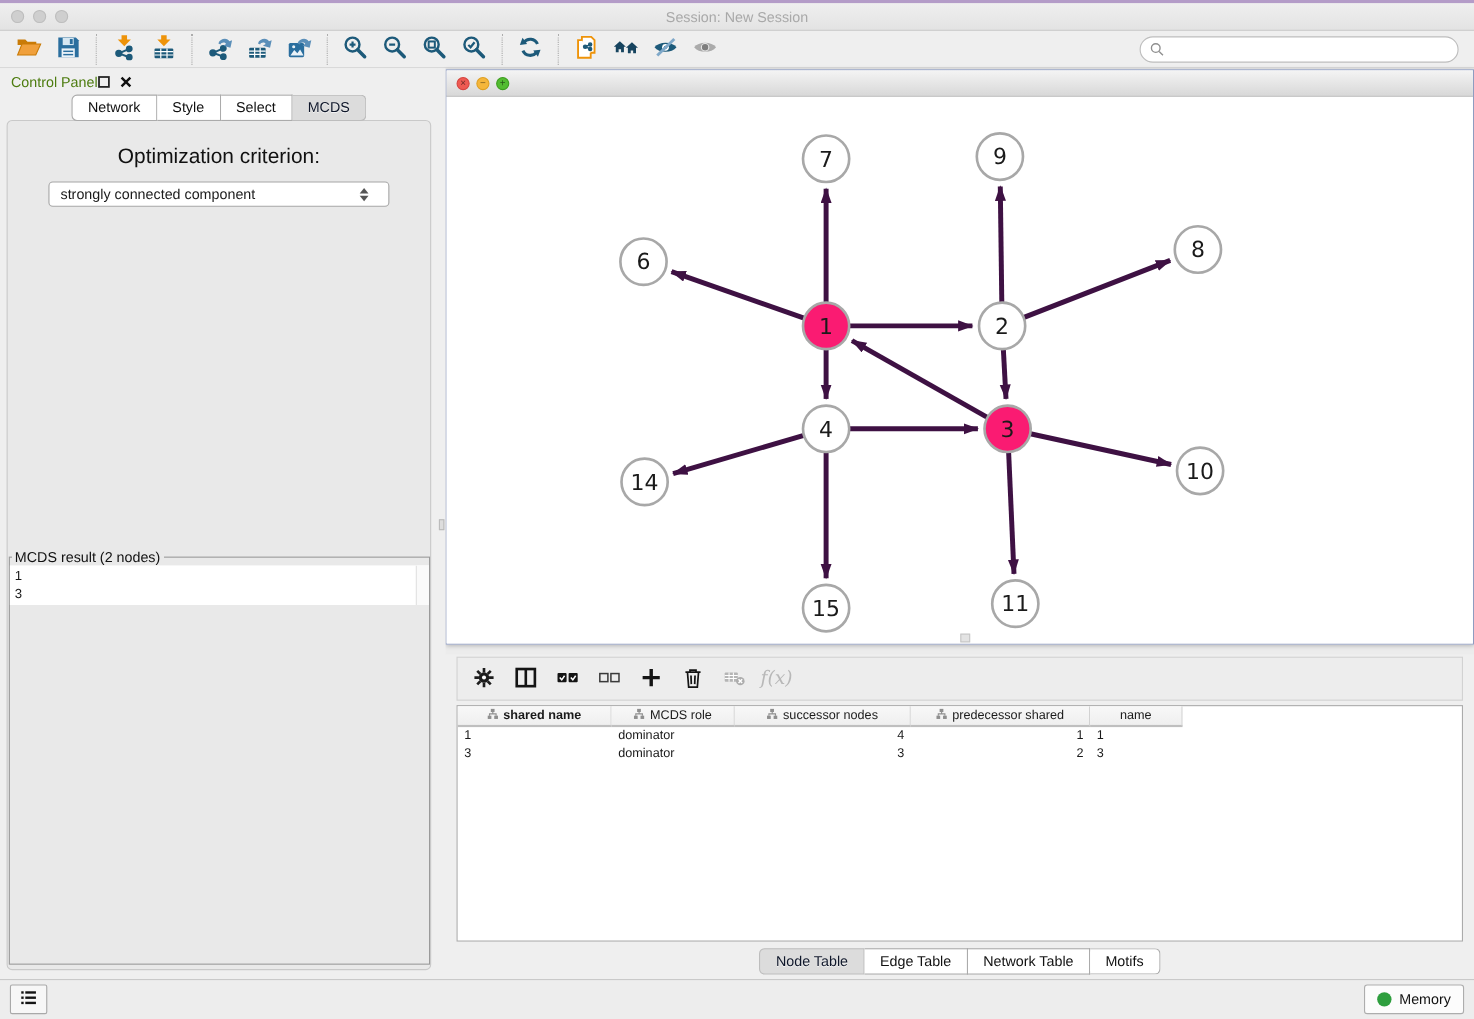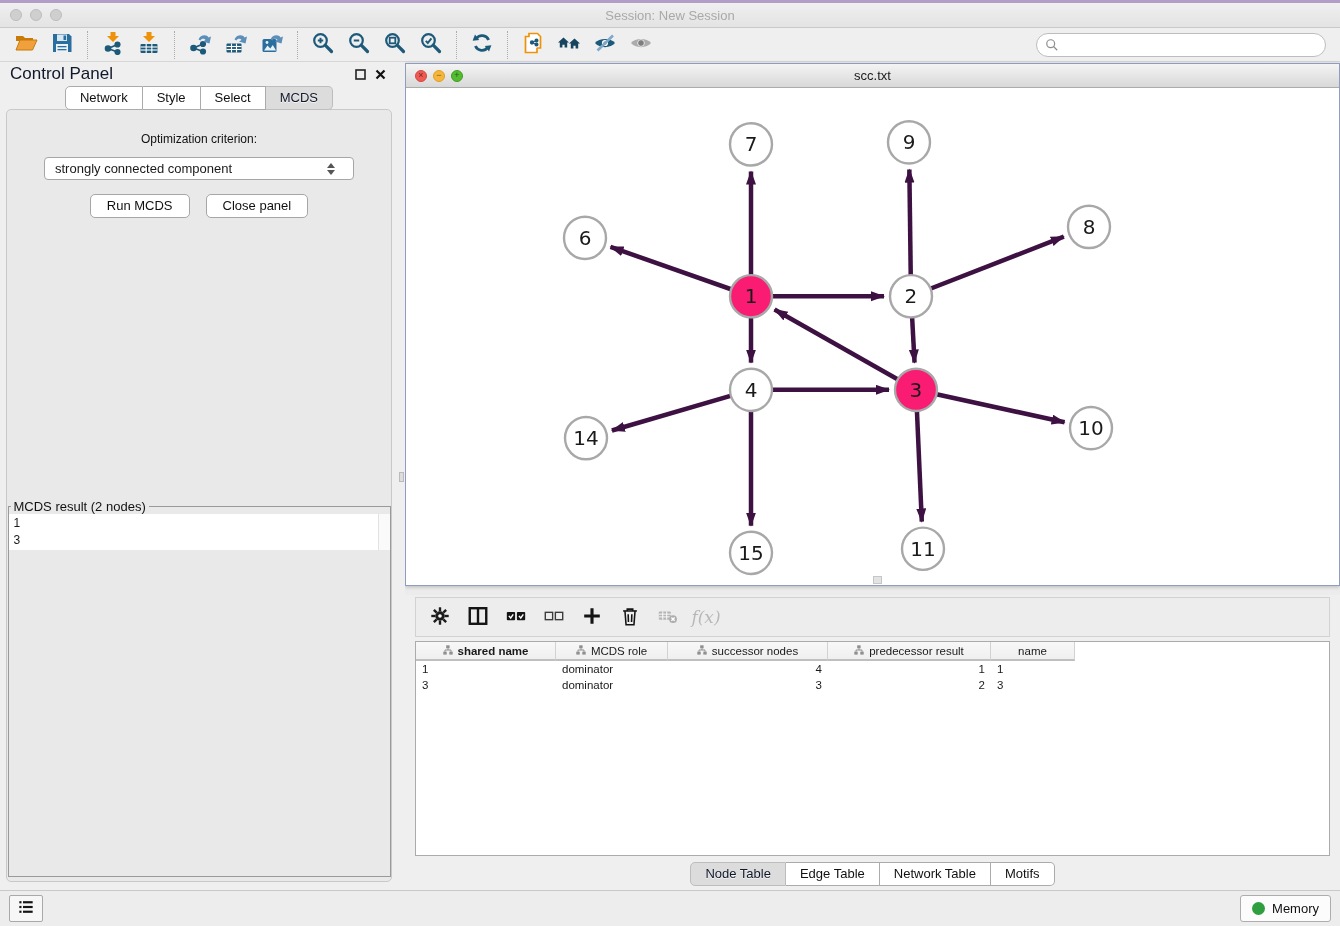--- a/index.html
+++ b/index.html
@@ -26,30 +26,30 @@
   .tsep { border-left:1px dotted #ACACAC; height:28px; margin:0 7px; }
   .search-wrap { margin-left:auto; margin-right:6px; position:relative; }
   .search-wrap .sicon { position:absolute; left:9px; top:5px; }
   .search-input { width:290px; height:24px; border:1px solid #BDBDBD; border-radius:12px; background:#fff; padding:0 10px 0 28px; font-size:12px; outline:none; font-family:inherit; }
 
   
   .main { flex:1; display:flex; min-height:0; }
 
   
   .control-panel { width:398px; background:#EFEFEF; display:flex; flex-direction:column; }
-  .panel-header { height:24px; display:flex; align-items:center; justify-content:space-between; padding:0 12px 0 10px; font-size:17px; color:#0f172a; }
+  .panel-header { height:24px; display:flex; align-items:center; justify-content:flex-start; padding:0 12px 0 10px; font-size:13px; color:#4d7c0f; }
   .ph-icons { display:flex; gap:9px; align-items:center; }
   .ph-icons span { cursor:pointer; display:inline-flex; }
   .tabrow { display:flex; justify-content:center; position:relative; z-index:2; }
   .tab { background:#fff; border:1px solid #ABABAB; border-left:none; padding:3px 14px 4px; font-size:13px; color:#111; cursor:pointer; }
   .tab:first-child { border-left:1px solid #ABABAB; border-radius:5px 0 0 5px; }
   .tab:last-child { border-radius:0 5px 5px 0; }
   .tab.active { background:#DCDCDC; color:#0f172a; border-color:#BDBDBD; text-shadow:0 1px 0 #f4f4f4; }
   .cp-body { flex:1; margin:-1px 6px 8px 6px; border:1px solid #C9C9C9; border-radius:5px; background:#E9E9E9; display:flex; flex-direction:column; align-items:center; padding-top:22px; min-height:0; }
-  .opt-label { font-size:12px; color:#111; }
+  .opt-label { font-size:19px; color:#111; }
   .dropdown { width:310px; height:23px; background:#fff; border:1px solid #A6A6A6; border-radius:4px; margin-top:11px; display:flex; align-items:center; justify-content:space-between; padding:0 18px 0 10px; font-size:13px; cursor:pointer; }
   .stepper { display:flex; flex-direction:column; gap:2px; }
   .stepper i { display:block; width:0; height:0; border-left:4px solid transparent; border-right:4px solid transparent; }
   .stepper i.up { border-bottom:5px solid #555; }
   .stepper i.dn { border-top:5px solid #555; }
   .btn-row { margin-top:14px; display:flex; gap:16px; }
   .mac-btn { background:#fff; border:1px solid #A6A6A6; border-radius:5px; padding:3px 16px 4px; font-size:13px; font-family:inherit; color:#111; cursor:pointer; }
   .result-box { margin-top:auto; margin-bottom:4px; width:383px; height:378px; border:1px solid #9A9A9A; background:#E9E9E9; display:flex; flex-direction:column; padding:0; }
   .result-box legend { font-size:13px; color:#111; padding:0 3px; margin-left:2px; }
   .result-inner { flex:1; background:#fff; position:relative; overflow:hidden; }
@@ -303,24 +303,20 @@
         </div>
       <div class="cp-body">
         <div class="opt-label">Optimization criterion:</div>
         <div class="dropdown">
           <span>strongly connected component</span>
           <span class="stepper">
               <i class="up"></i>
               <i class="dn"></i>
             </span>
         </div>
-        <div class="btn-row">
-          <button class="mac-btn">Run MCDS</button>
-          <button class="mac-btn">Close panel</button>
-        </div>
         <fieldset class="result-box">
           <legend>MCDS result (2 nodes)</legend>
           <div class="result-inner">
             <div class="result-text" id="result-text">1
 3</div>
             <div class="result-scrollbar"></div>
           </div>
         </fieldset>
       </div>
     </div>
@@ -328,21 +324,20 @@
     <div class="v-divider">
         <span class="grip"></span>
       </div>
 
     <div class="right-col">
       <div class="net-window">
         <div class="net-titlebar">
           <span class="tl red">×</span>
           <span class="tl yellow">−</span>
           <span class="tl green">+</span>
-          <span class="net-title">scc.txt</span>
         </div>
         <div class="net-canvas">
           <svg id="graph-svg" preserveAspectRatio="none" viewBox="0 0 933 494">
               <defs>
                 <marker id="arrow" markerUnits="userSpaceOnUse" markerWidth="16" markerHeight="12" refX="13" refY="5" orient="auto">
                   <path d="M0,0 L14,5 L0,10 z" fill="#3E1143"></path>
                 </marker>
               </defs>
               <line x1="345" y1="207" x2="345" y2="83" stroke="#3E1143" stroke-width="4.5" marker-end="url(#arrow)"></line>
               <line x1="345" y1="207" x2="204.48895963725064" y2="157.90578107807553" stroke="#3E1143" stroke-width="4.5" marker-end="url(#arrow)"></line>
@@ -517,21 +512,21 @@
               </div>
               <div class="th" style="width: 163px;">
                 <span><svg viewBox="0 0 10 10" width="10" height="10">
                     <g fill="#8F8F8F">
                       <rect x="3.2" y="0.3" width="3.4" height="3"></rect>
                       <rect x="0.3" y="6.6" width="3.4" height="3"></rect>
                       <rect x="6.3" y="6.6" width="3.4" height="3"></rect>
                     </g>
                     <path d="M5 3.3 V5 M2 6.6 V5 H8 V6.6" stroke="#8F8F8F" fill="none"></path>
                   </svg></span>
-                <span>predecessor result</span>
+                <span>predecessor shared</span>
               </div>
               <div class="th" style="width: 84px;">
                 <span>name</span>
               </div>
             </div>
           <div class="t-body" id="t-body">
               <div class="tr">
                 <div class="td" style="width: 140px; text-align: left;">1</div>
                 <div class="td" style="width: 112px; text-align: left;">dominator</div>
                 <div class="td" style="width: 160px; text-align: right;">4</div>

